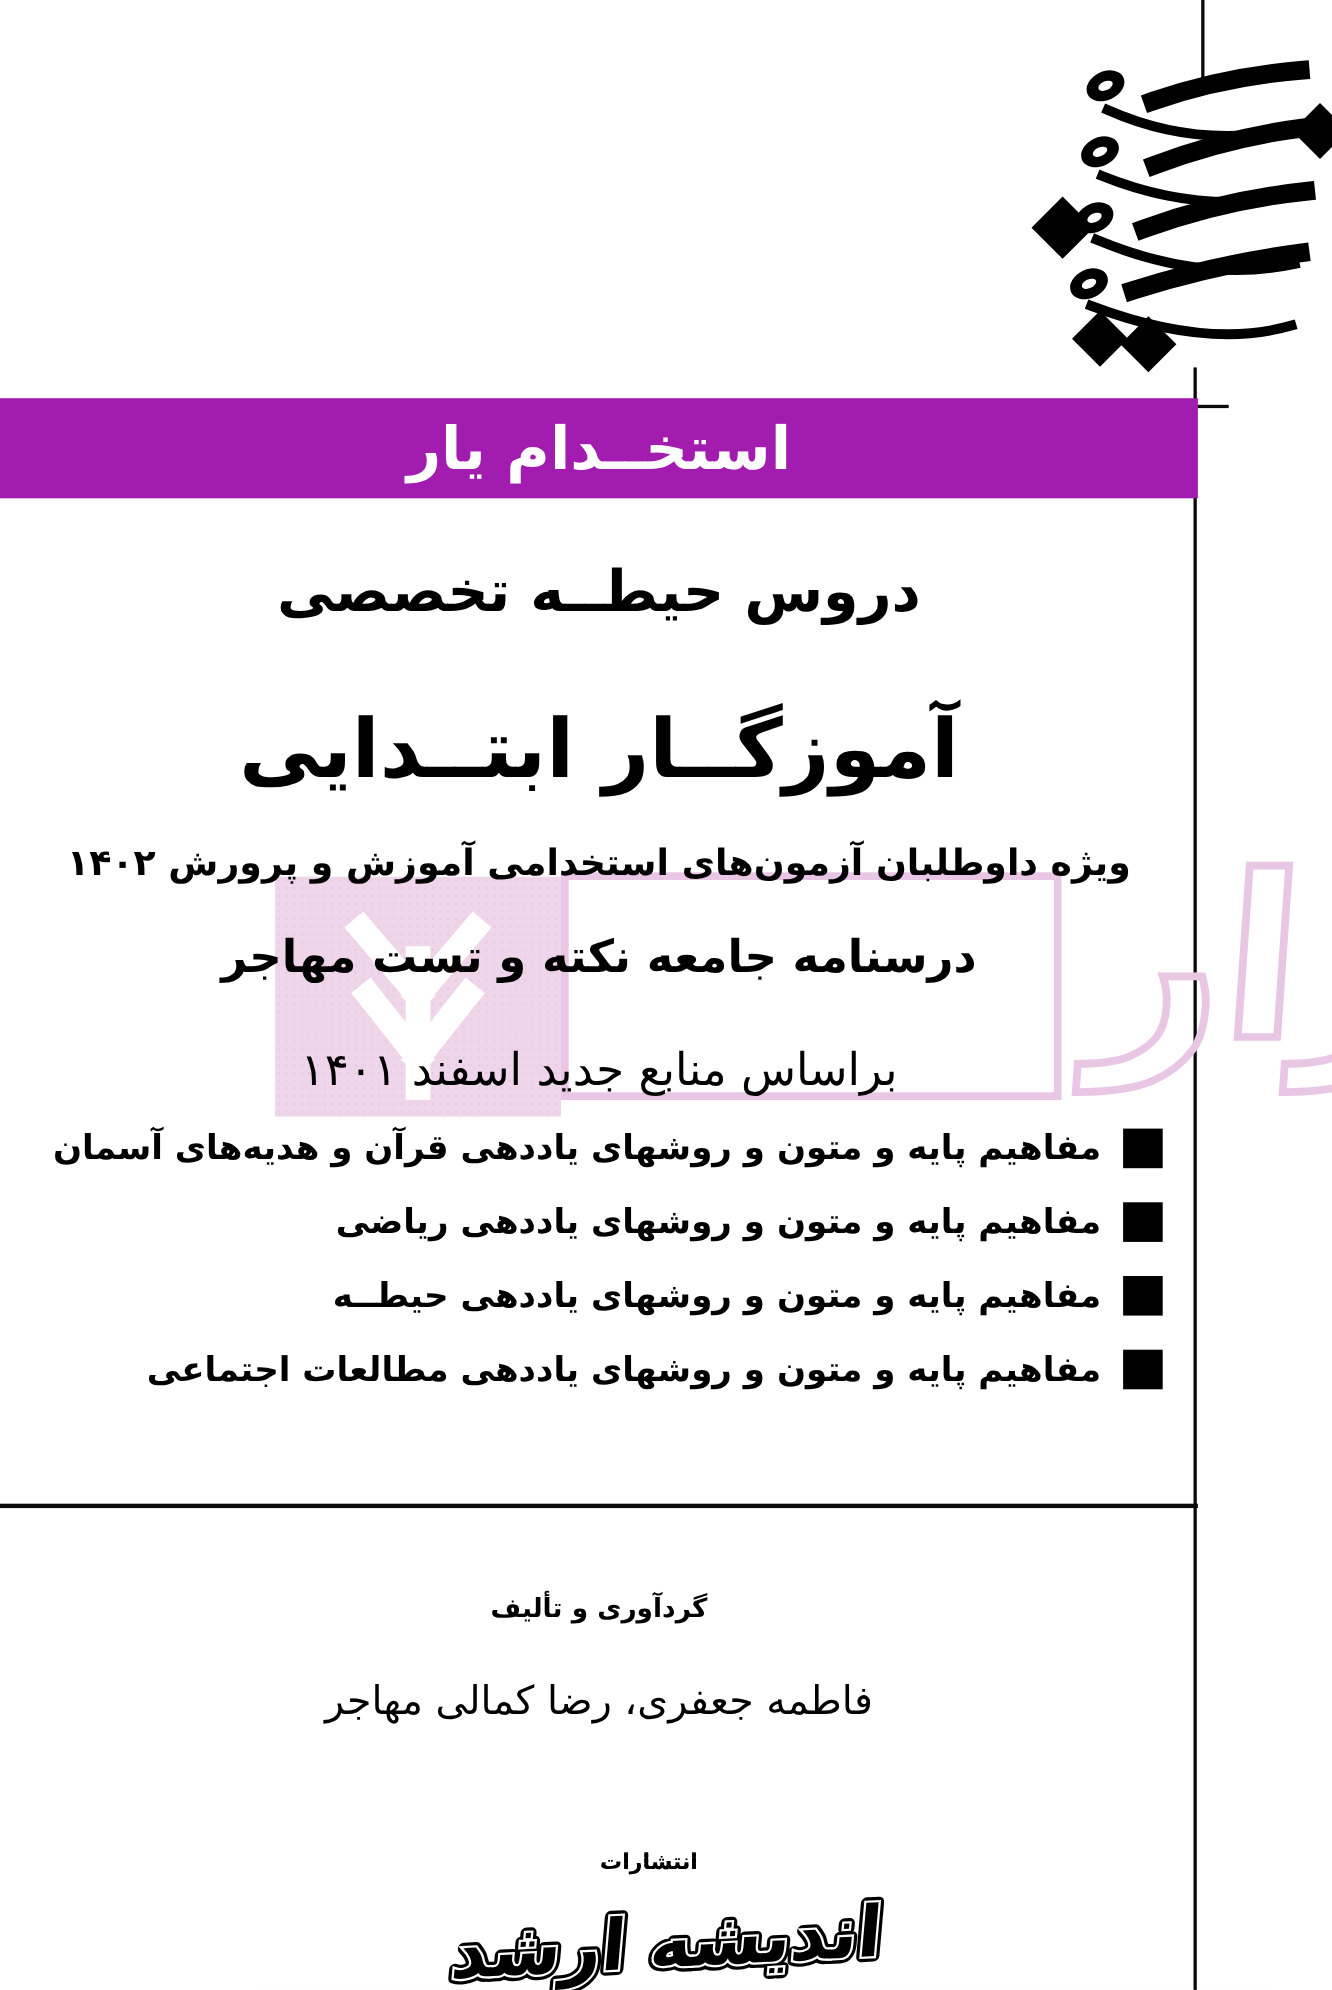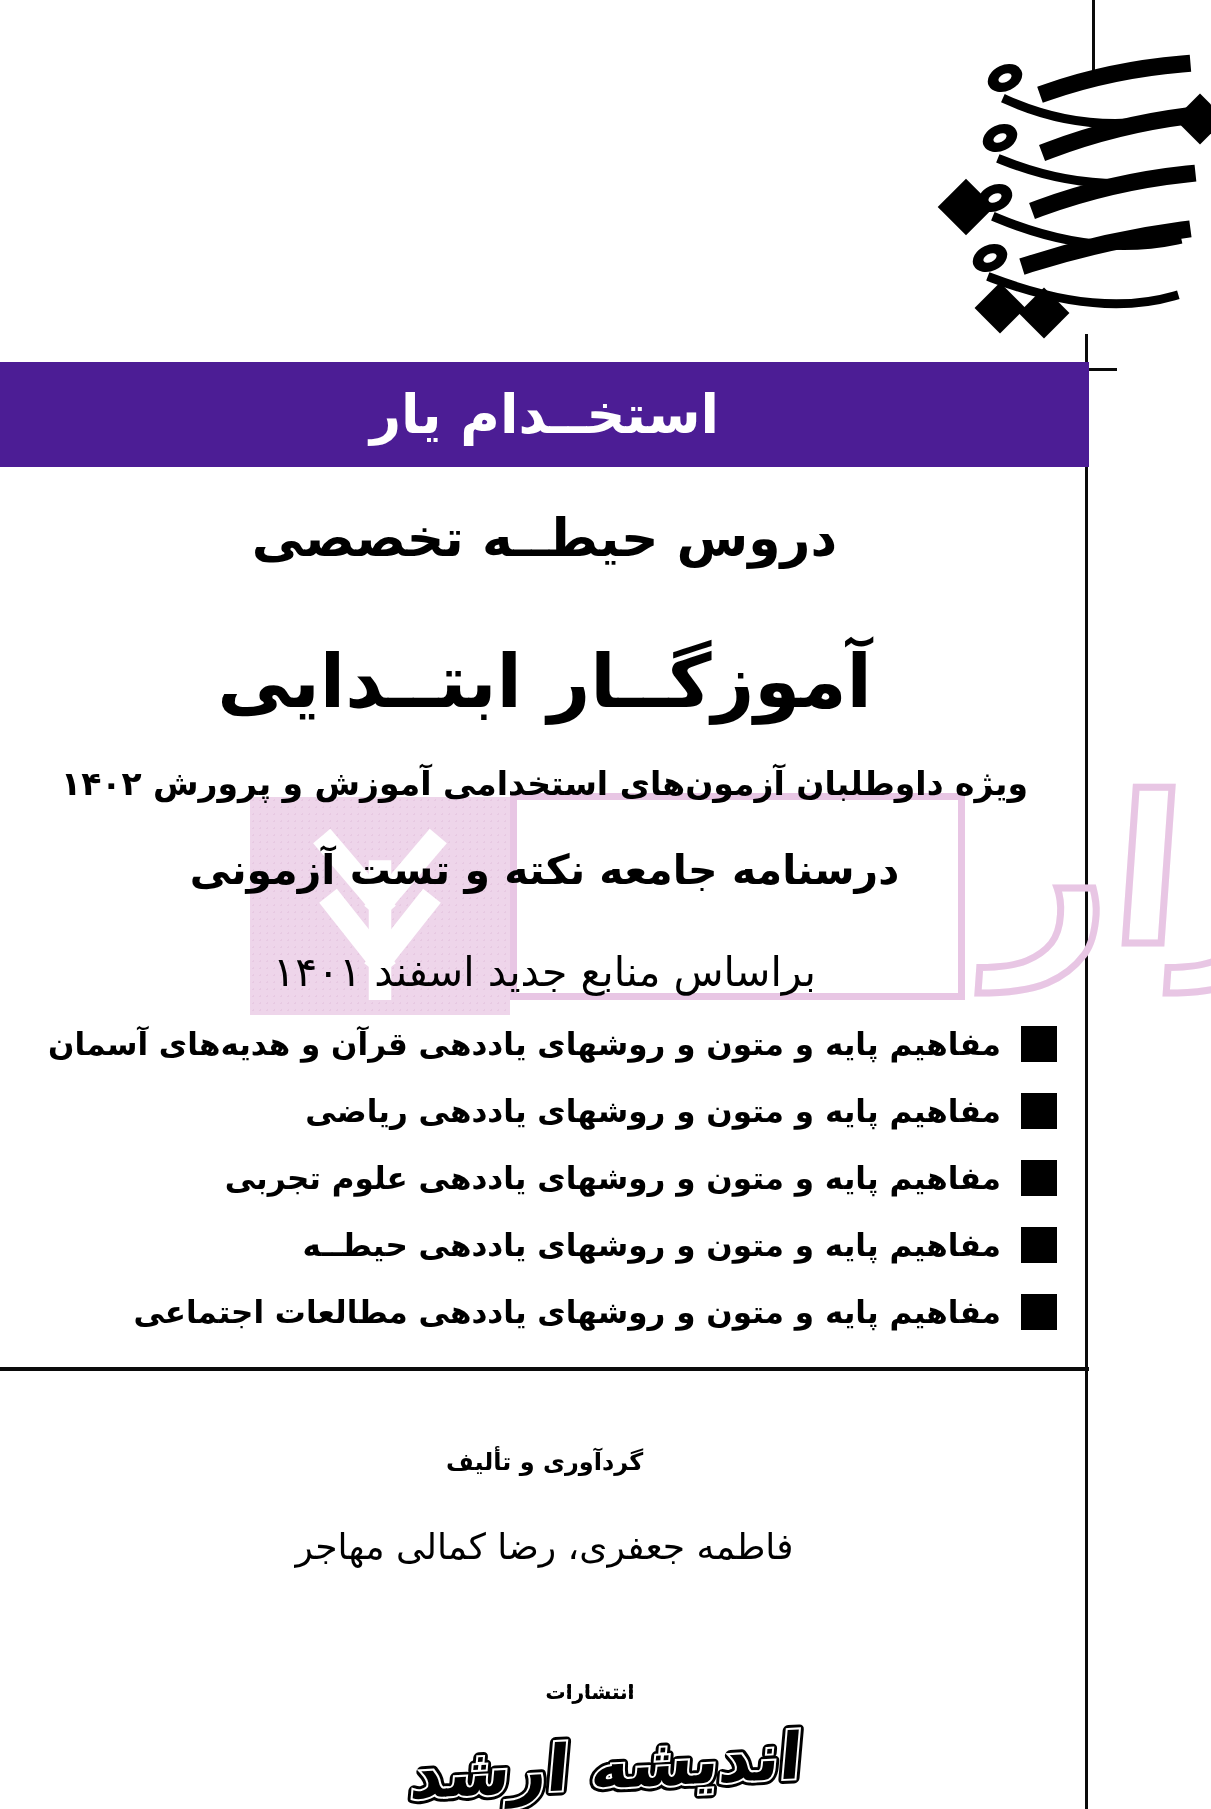--- a/index.html
+++ b/index.html
@@ -19,21 +19,21 @@
   .top-line{left:1092px;top:0;width:3px;height:86px;background:#0a0a0a;}
   .right-line{left:1085px;top:334px;width:3px;height:1475px;background:#0a0a0a;}
   .right-tick{left:1085px;top:368px;width:32px;height:3px;background:#0a0a0a;}
   .divider{left:0;top:1367px;width:1089px;height:4px;background:#0a0a0a;}
 
   
   .calligraphy{left:911px;top:40px;width:300px;height:300px;}
 
   
   .banner{
-    left:0;top:362px;width:1089px;height:105px;background:#4c1d95;
+    left:0;top:362px;width:1089px;height:91px;background:#a21caf;
     display:flex;align-items:center;justify-content:center;
   }
   .banner span{
     color:#fff;font-size:54px;font-weight:bold;letter-spacing:1px;white-space:nowrap;
   }
 
   .center-block{left:0;width:1089px;text-align:center;}
   .title1{top:508px;font-size:52px;font-weight:bold;}
   .title2{top:638px;font-size:74px;font-weight:bold;}
   .subtitle{top:764px;font-size:33px;font-weight:bold;z-index:6;}
@@ -122,35 +122,31 @@
           <path d="M50,96 L80,58"></path>
         </g>
       </svg>
     </div>
     <div class="wm-box"></div>
     <svg class="wm-textsvg" viewBox="0 0 760 290" xmlns="http://www.w3.org/2000/svg">
       <text x="745" y="215" text-anchor="end" font-size="205" font-weight="bold" fill="none" stroke="#e8c6e4" stroke-width="7" transform="skewX(-4)">دادبازار</text>
     </svg>
   </div>
 
-  <div class="abs center-block tagline1 nowrap">درسنامه جامعه نکته و تست آزمونی</div>
+  <div class="abs center-block tagline1 nowrap">درسنامه جامعه نکته و تست مهاجر</div>
   <div class="abs center-block tagline2 nowrap">براساس منابع جدید اسفند ۱۴۰۱</div>
 
   <div class="abs topics">
     <div class="topic-row">
       <span class="bullet"></span>
       <span class="topic-label">مفاهیم پایه و متون و روشهای یاددهی قرآن و هدیه‌های آسمان</span>
     </div>
     <div class="topic-row">
       <span class="bullet"></span>
       <span class="topic-label">مفاهیم پایه و متون و روشهای یاددهی ریاضی</span>
-    </div>
-    <div class="topic-row">
-      <span class="bullet"></span>
-      <span class="topic-label">مفاهیم پایه و متون و روشهای یاددهی علوم تجربی</span>
     </div>
     <div class="topic-row">
       <span class="bullet"></span>
       <span class="topic-label">مفاهیم پایه و متون و روشهای یاددهی حیطــه</span>
     </div>
     <div class="topic-row">
       <span class="bullet"></span>
       <span class="topic-label">مفاهیم پایه و متون و روشهای یاددهی مطالعات اجتماعی</span>
     </div>
   </div>

